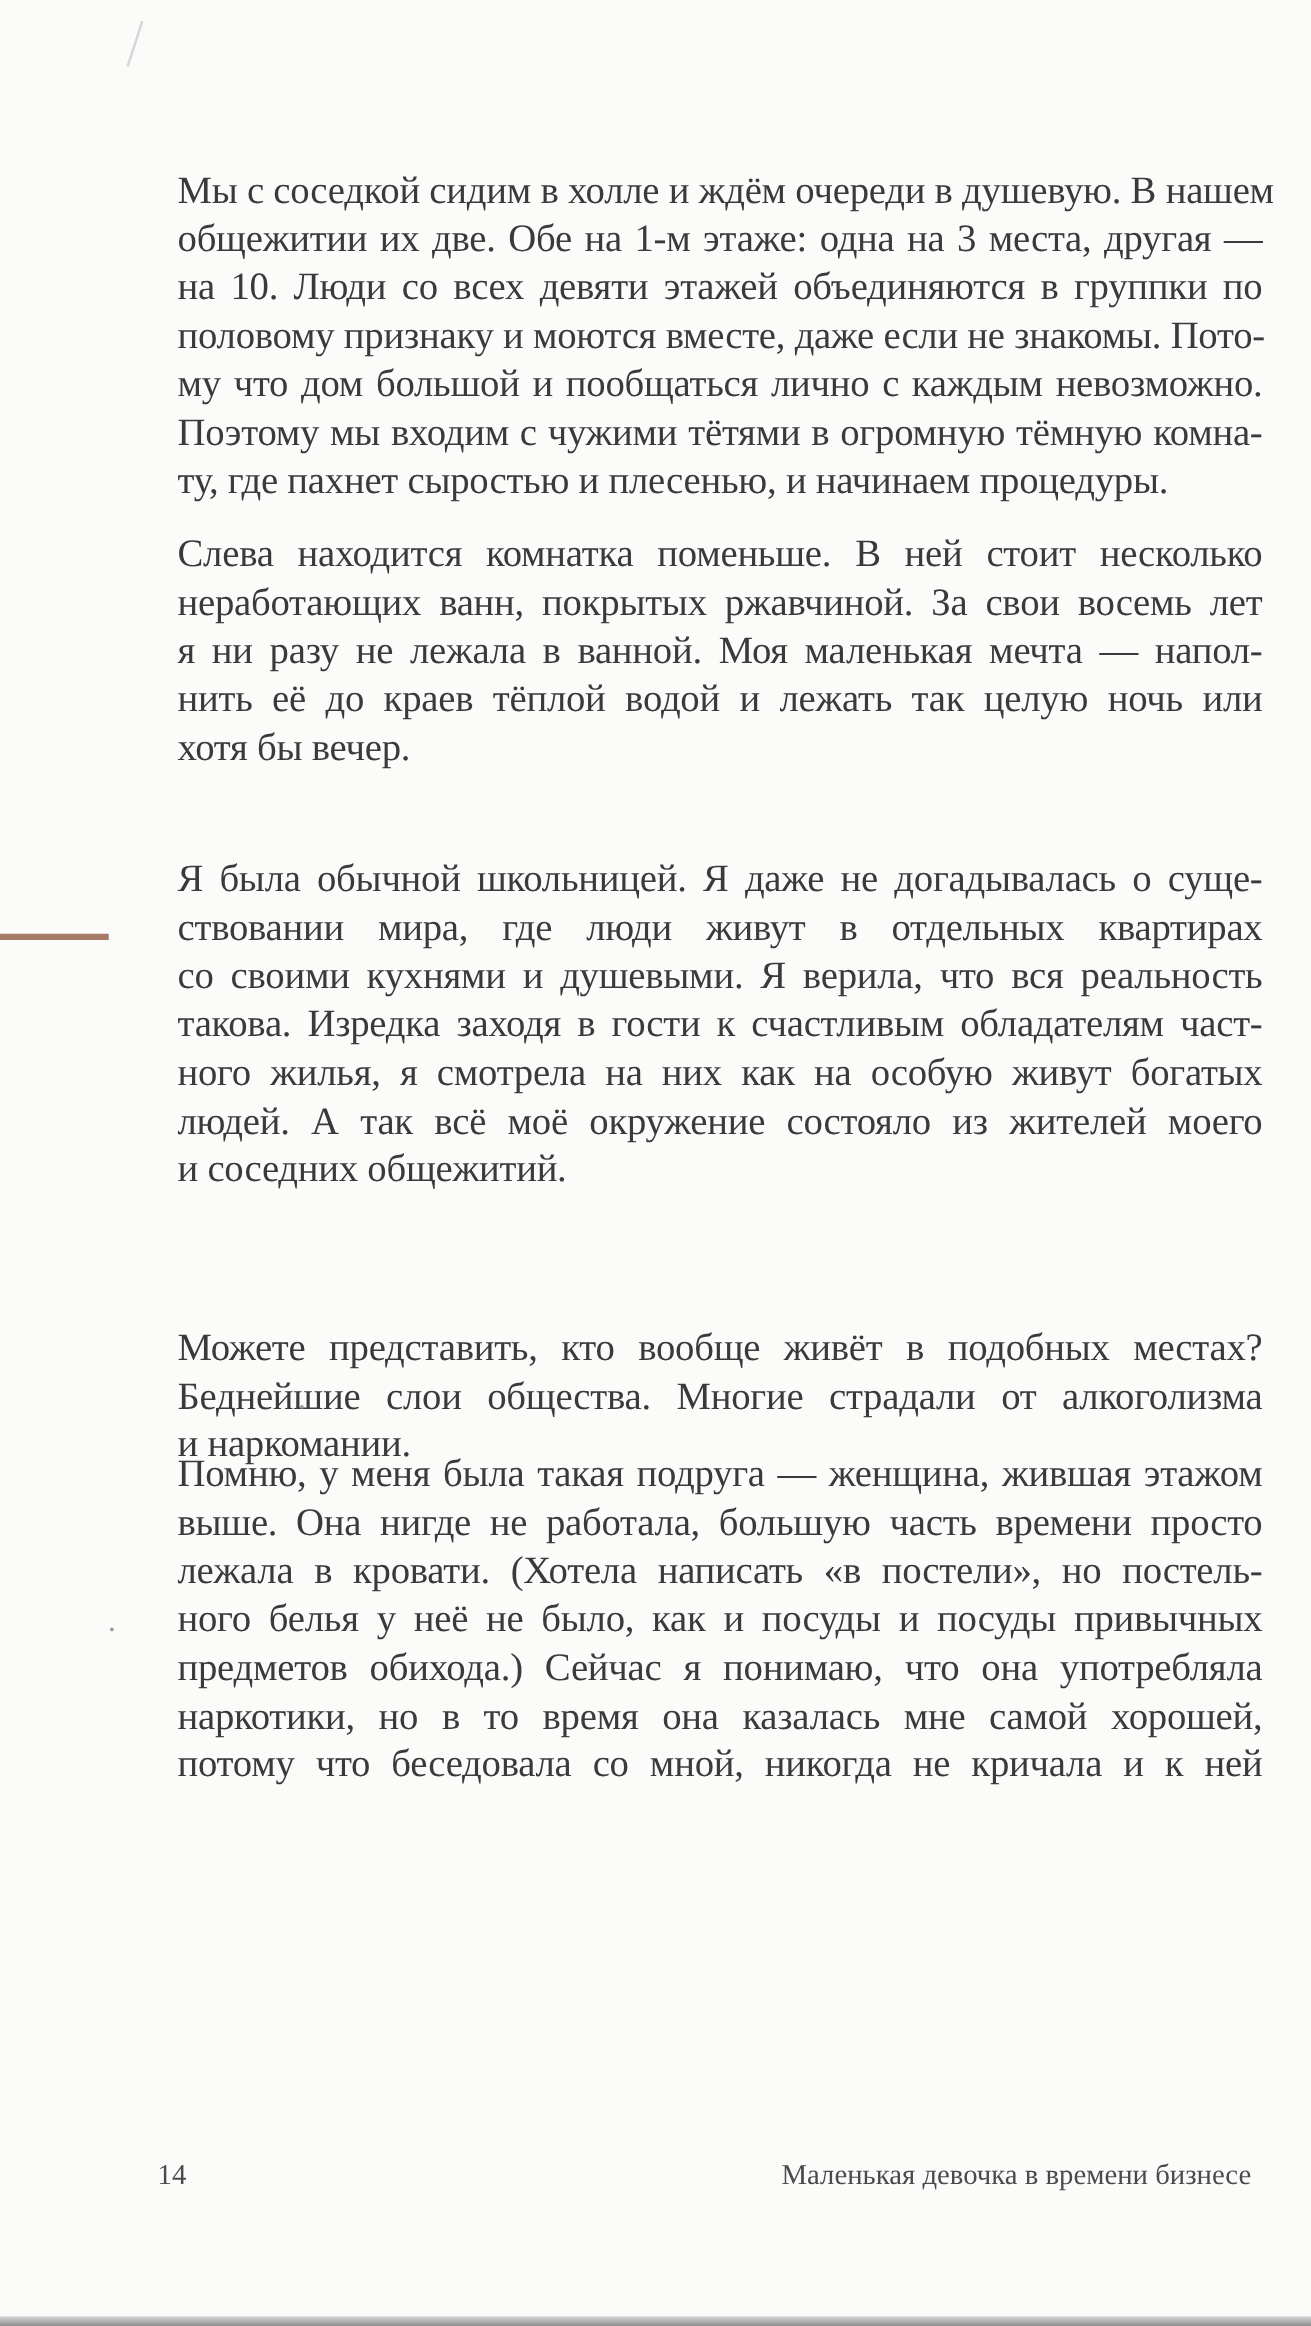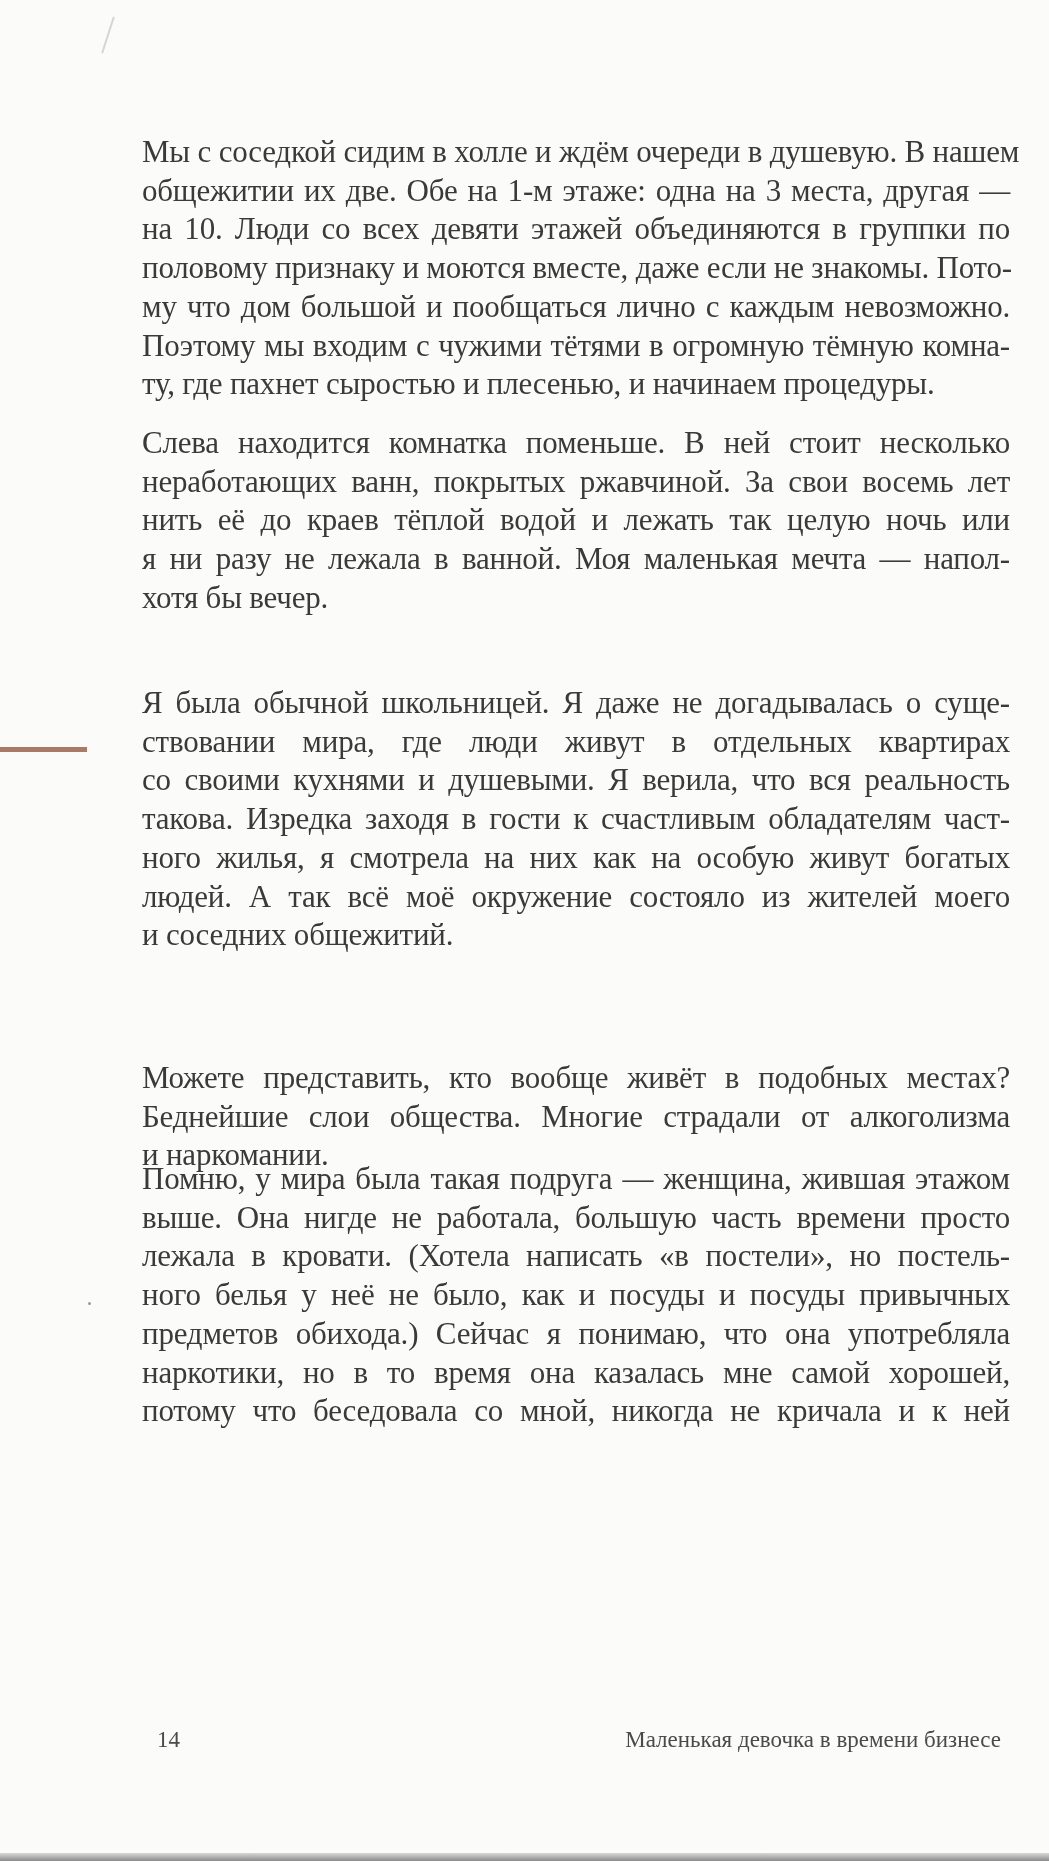--- a/index.html
+++ b/index.html
@@ -15,21 +15,21 @@
     font-size: 31px; line-height: 38.7px; margin: 0;
     text-align: justify; letter-spacing: -0.2px;
   }
   .para .ln { display: block; text-align: justify; text-align-last: justify; white-space: nowrap; }
   .para .ln.last { text-align-last: left; }
   .accent-bar {
     position: absolute; left: 0; top: 747px; width: 87px; height: 5px;
     background: #a87a68;
   }
   .footer { position: absolute; top: 1727px; font-size: 23px; color: #4a4a4a; }
-  .footer.page-num { left: 157px; }
+  .footer.page-num { left: 126px; }
   .footer.running-title { right: 48px; }
   .bottom-edge {
     position: absolute; left: 0; bottom: 0; width: 1049px; height: 8px;
     background: linear-gradient(#d9d9d9, #8a8a8a);
   }
   .speck { position: absolute; width: 3px; height: 3px; border-radius: 50%; background: #9a9a9a; }
   .scratch { position: absolute; left: 107px; top: 16px; width: 2px; height: 38px; background: #d6d6d6; transform: rotate(18deg); }
 </style>
 </head>
 <body>
@@ -43,22 +43,22 @@
     <span class="ln">на 10. Люди со всех девяти этажей объединяются в группки по</span>
     <span class="ln">половому признаку и моются вместе, даже если не знакомы. Пото-</span>
     <span class="ln">му что дом большой и пообщаться лично с каждым невозможно.</span>
     <span class="ln">Поэтому мы входим с чужими тётями в огромную тёмную комна-</span>
     <span class="ln last">ту, где пахнет сыростью и плесенью, и начинаем процедуры.</span>
   </div>
 
   <div class="para" style="top:424px">
     <span class="ln">Слева находится комнатка поменьше. В ней стоит несколько</span>
     <span class="ln">неработающих ванн, покрытых ржавчиной. За свои восемь лет</span>
+    <span class="ln">я ни разу не лежала в ванной. Моя маленькая мечта — напол-</span>
     <span class="ln">нить её до краев тёплой водой и лежать так целую ночь или</span>
-    <span class="ln">я ни разу не лежала в ванной. Моя маленькая мечта — напол-</span>
     <span class="ln last">хотя бы вечер.</span>
   </div>
 
   <div class="accent-bar"></div>
 
   <div class="para" style="top:684px">
     <span class="ln">Я была обычной школьницей. Я даже не догадывалась о суще-</span>
     <span class="ln">ствовании мира, где люди живут в отдельных квартирах</span>
     <span class="ln">со своими кухнями и душевыми. Я верила, что вся реальность</span>
     <span class="ln">такова. Изредка заходя в гости к счастливым обладателям част-</span>
@@ -70,21 +70,21 @@
   <div class="para" style="top:1059px">
     <span class="ln">Можете представить, кто вообще живёт в подобных местах?</span>
     <span class="ln">Беднейшие слои общества. Многие страдали от алкоголизма</span>
     <span class="ln last">и наркомании.</span>
   </div>
 
   <div class="speck" style="left:240px;top:1124px"></div>
   <div class="speck" style="left:88px;top:1302px"></div>
 
   <div class="para" style="top:1160px">
-    <span class="ln">Помню, у мира была такая подруга — женщина, жившая этажом</span>
+    <span class="ln">Помню, у меня была такая подруга — женщина, жившая этажом</span>
     <span class="ln">выше. Она нигде не работала, большую часть времени просто</span>
     <span class="ln">лежала в кровати. (Хотела написать «в постели», но постель-</span>
     <span class="ln">ного белья у неё не было, как и посуды и посуды привычных</span>
     <span class="ln">предметов обихода.) Сейчас я понимаю, что она употребляла</span>
     <span class="ln">наркотики, но в то время она казалась мне самой хорошей,</span>
     <span class="ln">потому что беседовала со мной, никогда не кричала и к ней</span>
   </div>
 
   <div class="footer page-num">14</div>
   <div class="footer running-title">Маленькая девочка в времени бизнесе</div>

